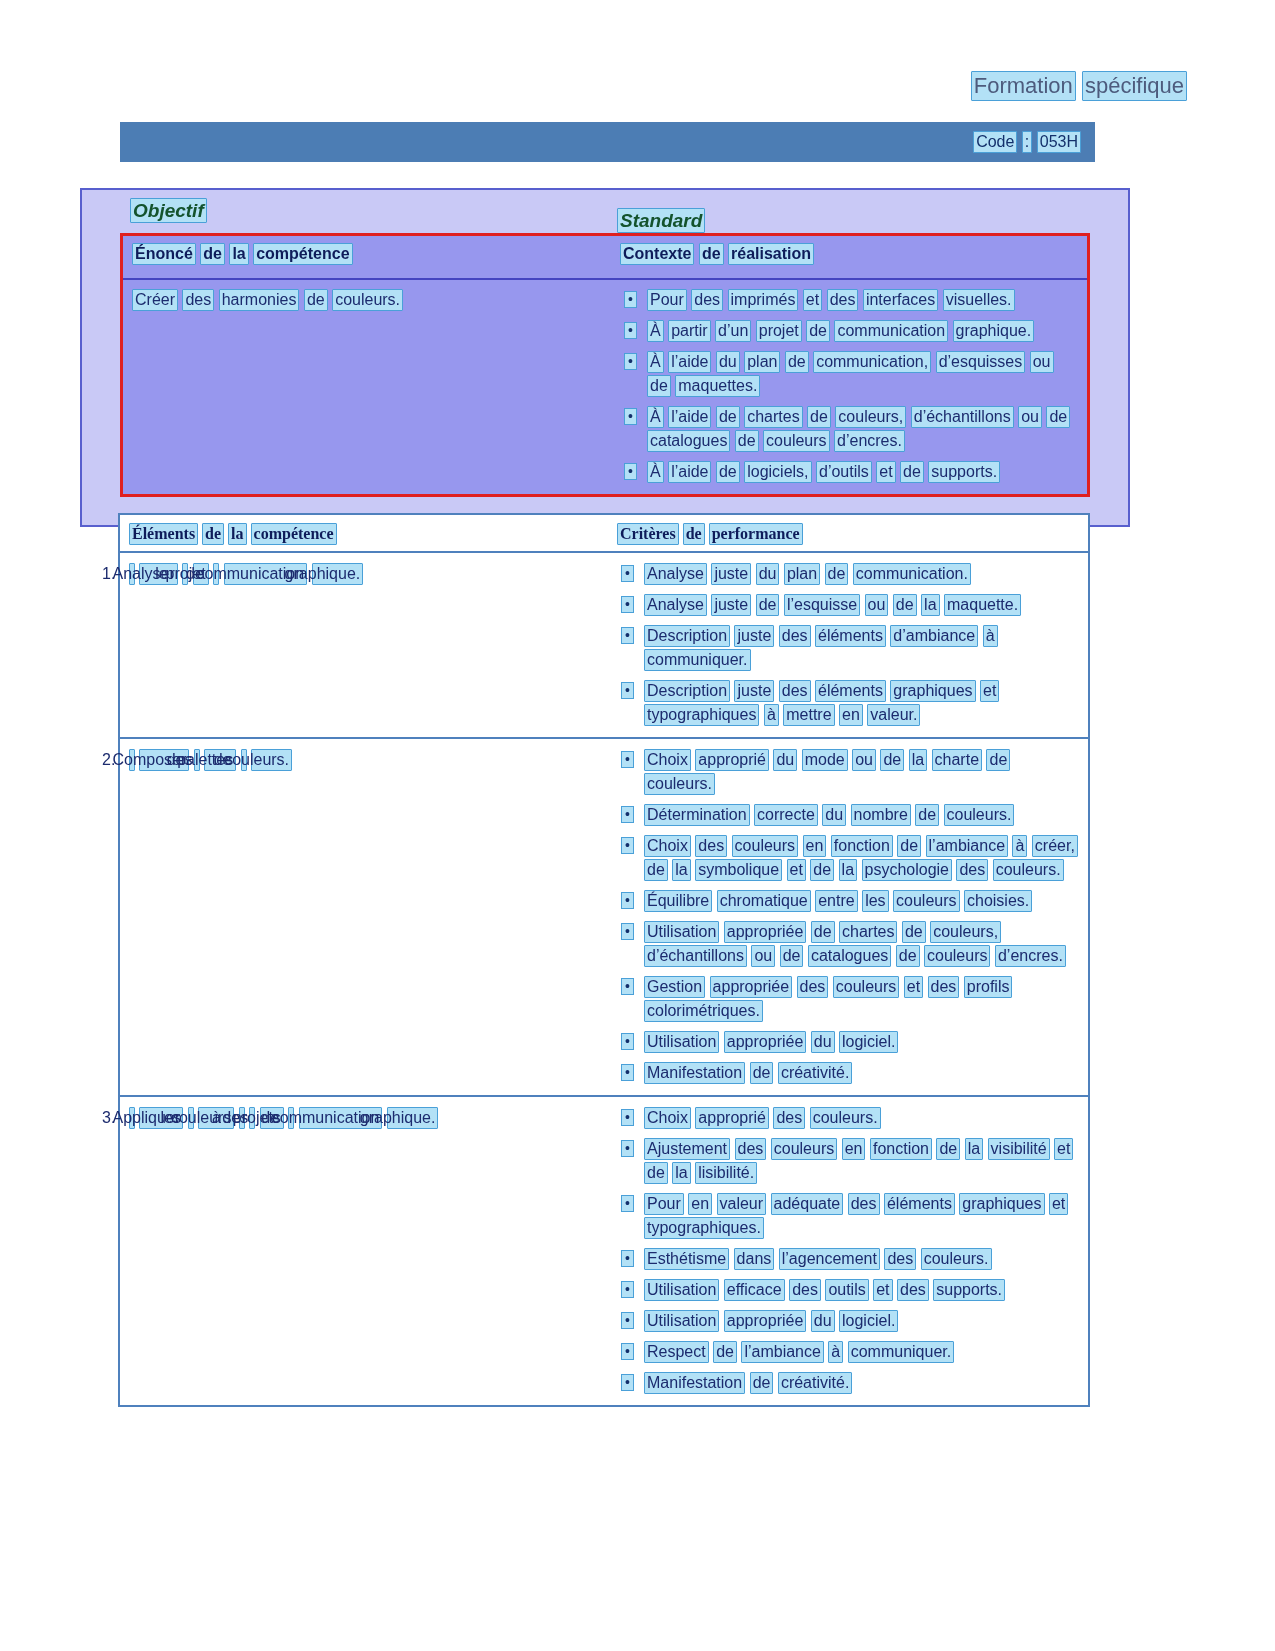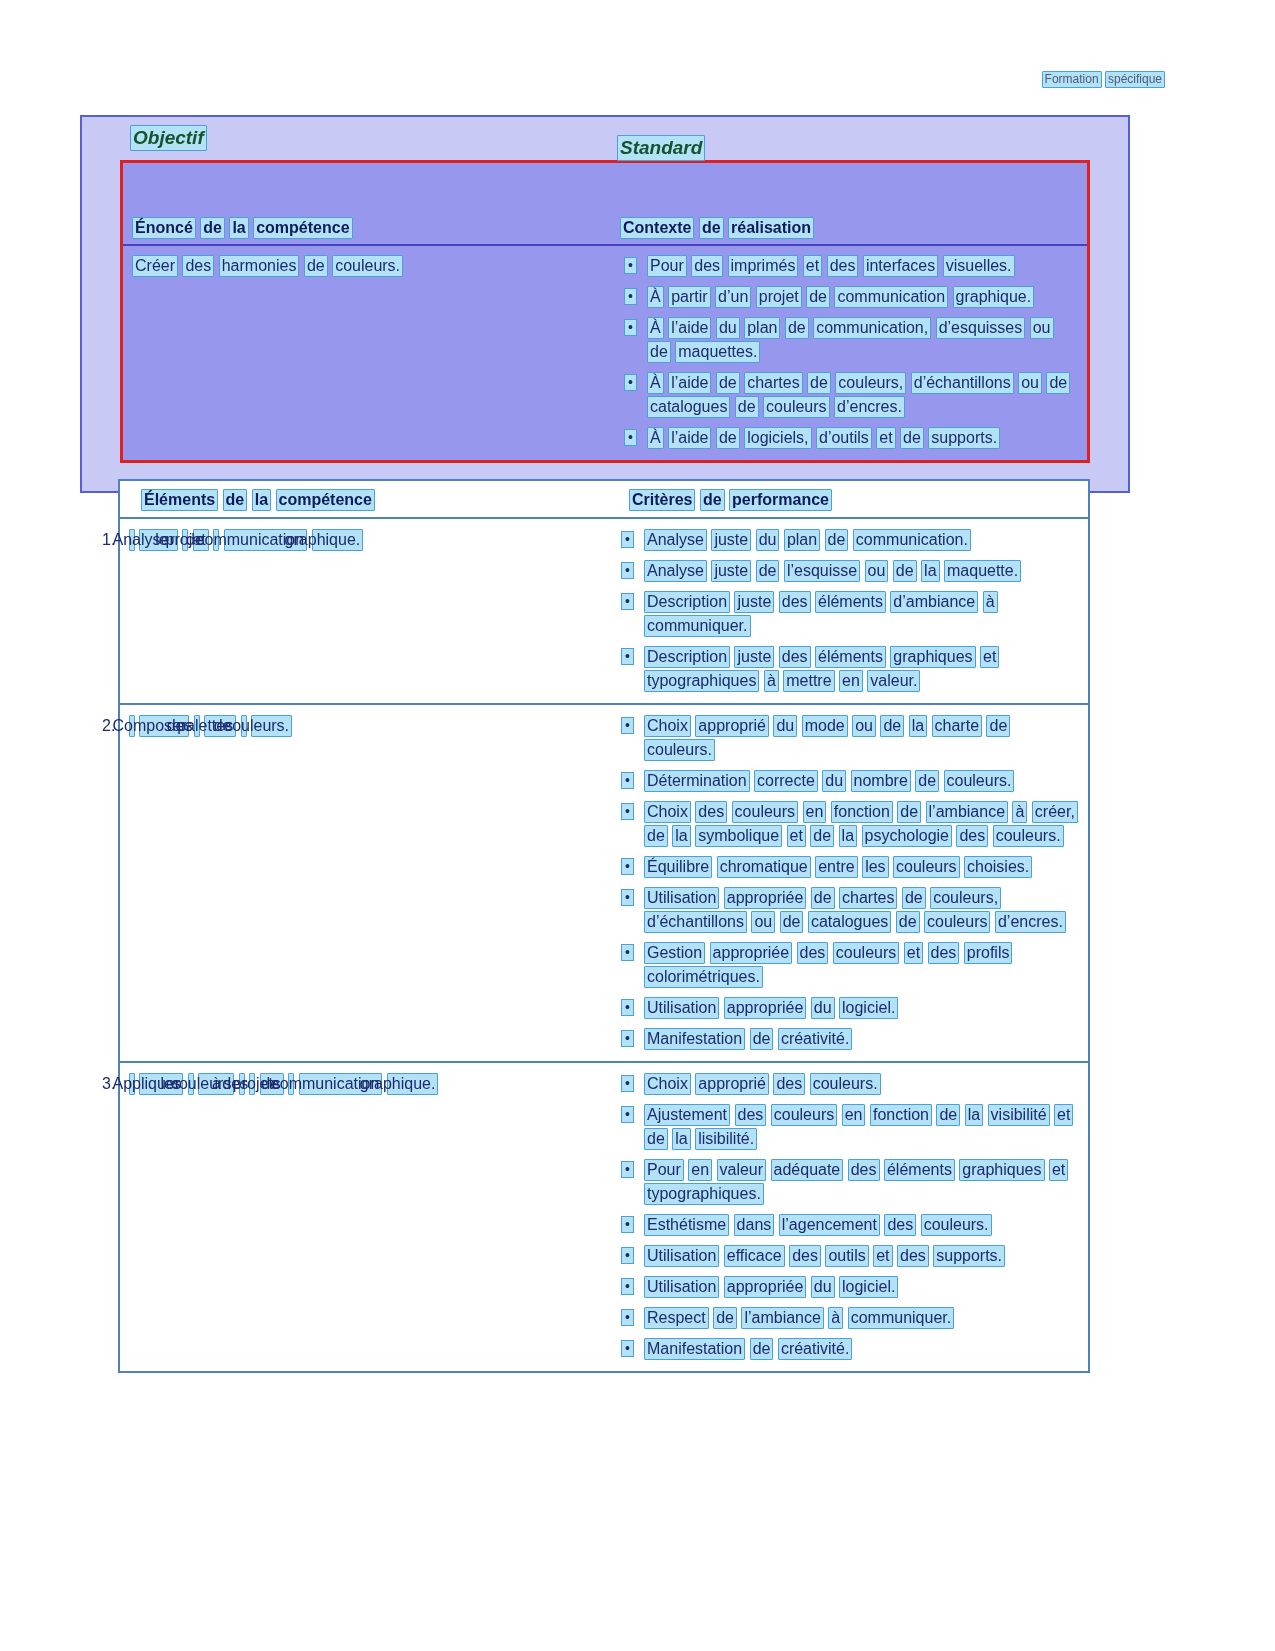--- a/index.html
+++ b/index.html
@@ -21,23 +21,23 @@
     background: #b3e1f6;
     border: 1px solid #4aa0d8;
     padding: 0 2px;
     margin: 1px 0;
     border-radius: 1px;
     line-height: 1.25;
   }
   .strong .w { font-weight: 700; color: #0e1c5a; }
 
   .formation-note {
-    margin: 70px 110px 0 0;
+    margin: 70px 88px 0 0;
     text-align: right;
-    font-size: 12px;
+    font-size: 22px;
     color: #4d5b7d;
   }
 
   .header-bar {
     margin: 20px 180px 0 120px;
     height: 40px;
     background: #4c7db4;
     display: flex;
     align-items: center;
     justify-content: flex-end;
@@ -62,21 +62,21 @@
   }
   .title-objectif { position: absolute; left: 48px; top: 2px; }
   .title-standard { position: absolute; left: 535px; top: 12px; }
 
   .t1 {
     margin: 2px 38px 0 38px;
     border: 3px solid #e01f1f;
     background: #9797ee;
   }
   .t-row { display: grid; grid-template-columns: 497px 1fr; }
-  .t1 .hdr { border-bottom: 2px solid #4444c0; padding: 6px 0 4px 0; margin-top: 47px; }
+  .t1 .hdr { border-bottom: 2px solid #4444c0; padding: 6px 0 12px 0; }
   .t1 .body { padding: 8px 0 3px 0; }
   .cell-l { padding: 0 16px 0 9px; }
   .cell-r { padding: 0 10px 0 0; }
 
   .blist .item { display: flex; margin: 0 0 7px 0; line-height: 1.42; }
   .blist .bcell { flex: none; width: 27px; padding-left: 4px; }
   .bullet {
     display: inline-block;
     background: #b3e1f6;
     border: 1px solid #4aa0d8;
@@ -86,21 +86,21 @@
     color: #13306b;
   }
   .btext { flex: 1; }
 
   .t2 {
     position: relative;
     margin: -14px 185px 0 118px;
     border: 2px solid #4f81bd;
     background: #ffffff;
   }
-  .t2 .hdr { border-bottom: 2px solid #4f81bd; padding: 7px 0 5px 12px; }
+  .t2 .hdr { border-bottom: 2px solid #4f81bd; padding: 7px 0 5px 0; font-family: Liberation Serif, serif; }
   .t2 .rowblock { padding: 9px 0 3px 0; }
   .t2 .rowblock + .rowblock { border-top: 2px solid #4f81bd; }
 
   .elem { line-height: 1.42; padding-left: 30px; text-indent: -30px; }
 
   .page-number {
     position: absolute;
     top: 1470px;
     left: 0;
     width: 1212px;
@@ -110,20 +110,23 @@
 </style>
 </head>
 <body>
 
 <div class="page">
 
   <div class="formation-note wb">
     <span><span class="w">Formation</span> <span class="w">spécifique</span> </span>
   </div>
 
+  <div class="header-bar">
+    <span class="code wb"><span class="w">Code</span> <span class="w">:</span> <span class="w">053H</span> </span>
+  </div>
 
   <div class="objectif-box">
     <div class="titles-row">
       <span class="title-objectif wb"><span class="w">Objectif</span> </span>
       <span class="title-standard wb"><span class="w">Standard</span> </span>
     </div>
 
     <div class="t1">
       <div class="t-row hdr">
         <div class="cell-l wb strong">

